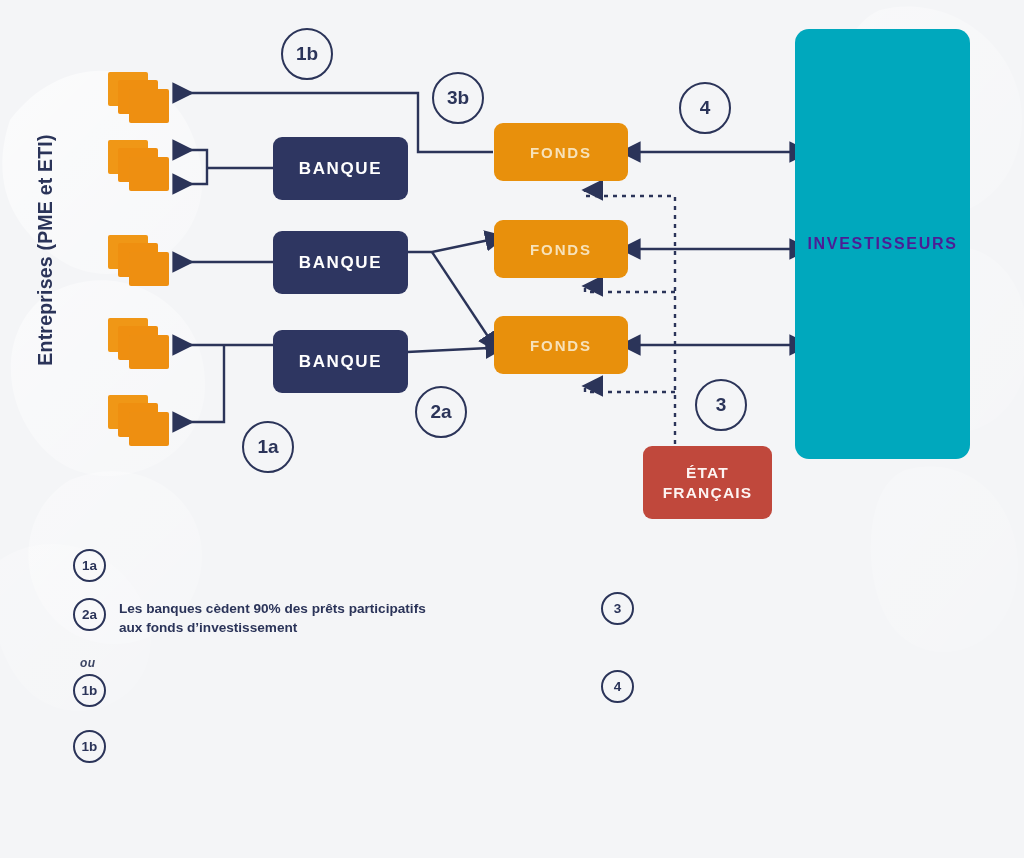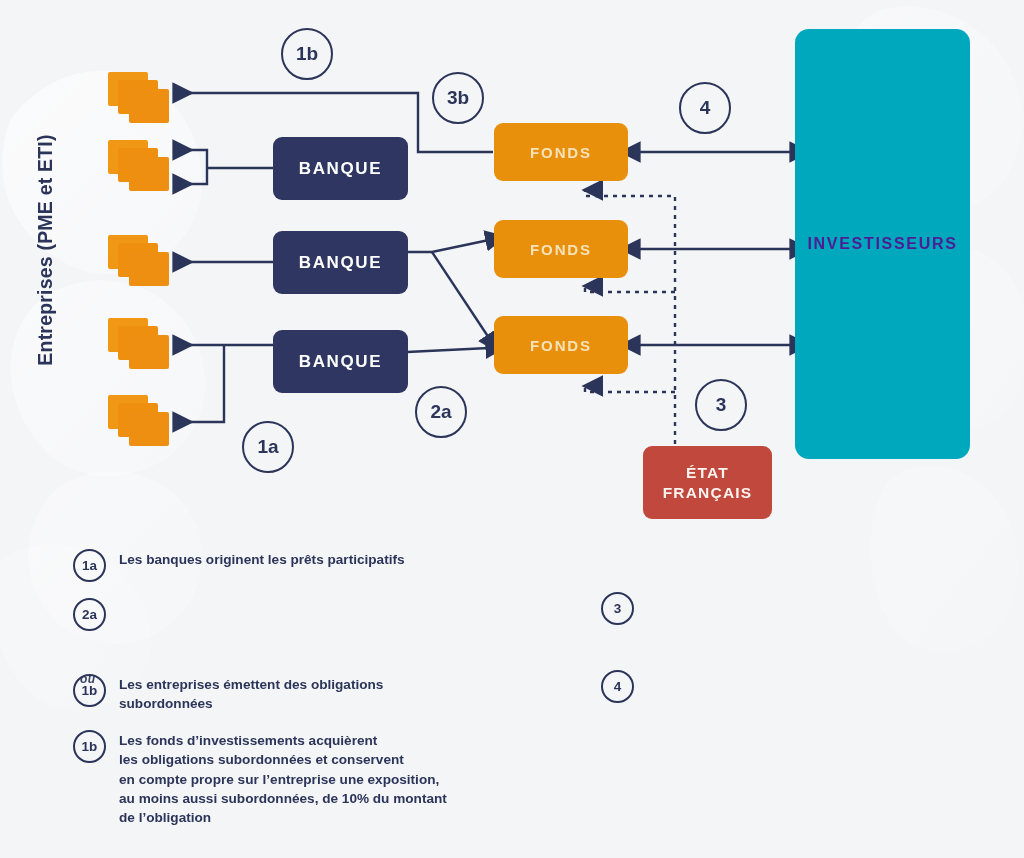--- a/index.html
+++ b/index.html
@@ -222,42 +222,36 @@
 
   <div class="circ" style="left:281px; top:28px;">1b</div>
   <div class="circ" style="left:432px; top:72px;">3b</div>
   <div class="circ" style="left:679px; top:82px;">4</div>
   <div class="circ" style="left:415px; top:386px;">2a</div>
   <div class="circ" style="left:242px; top:421px;">1a</div>
   <div class="circ" style="left:695px; top:379px;">3</div>
 
   <div class="legend-item" style="left:73px; top:548px; width:470px;">
     <span class="legend-badge">1a</span>
-    <span class="legend-text">Les banques originent les prêts participatifs</span>
   </div>
 
   <div class="legend-item" style="left:73px; top:597px; width:470px;">
     <span class="legend-badge">2a</span>
-  </div>
-
-  <div class="ou-label" style="left:80px; top:672px;">ou</div>
+    <span class="legend-text">Les banques cèdent 90% des prêts participatifs
+aux fonds d’investissement</span>
+  </div>
+
+  <div class="ou-label" style="left:80px; top:656px;">ou</div>
 
   <div class="legend-item" style="left:73px; top:673px; width:470px;">
     <span class="legend-badge">1b</span>
-    <span class="legend-text">Les entreprises émettent des obligations
-subordonnées</span>
   </div>
 
   <div class="legend-item" style="left:73px; top:729px; width:480px;">
     <span class="legend-badge">1b</span>
-    <span class="legend-text">Les fonds d’investissements acquièrent
-les obligations subordonnées et conservent
-en compte propre sur l’entreprise une exposition,
-au moins aussi subordonnées, de 10% du montant
-de l’obligation</span>
   </div>
 
   <div class="legend-item" style="left:601px; top:591px; width:390px;">
     <span class="legend-badge">3</span>
   </div>
 
   <div class="legend-item" style="left:601px; top:669px; width:390px;">
     <span class="legend-badge">4</span>
   </div>
 

